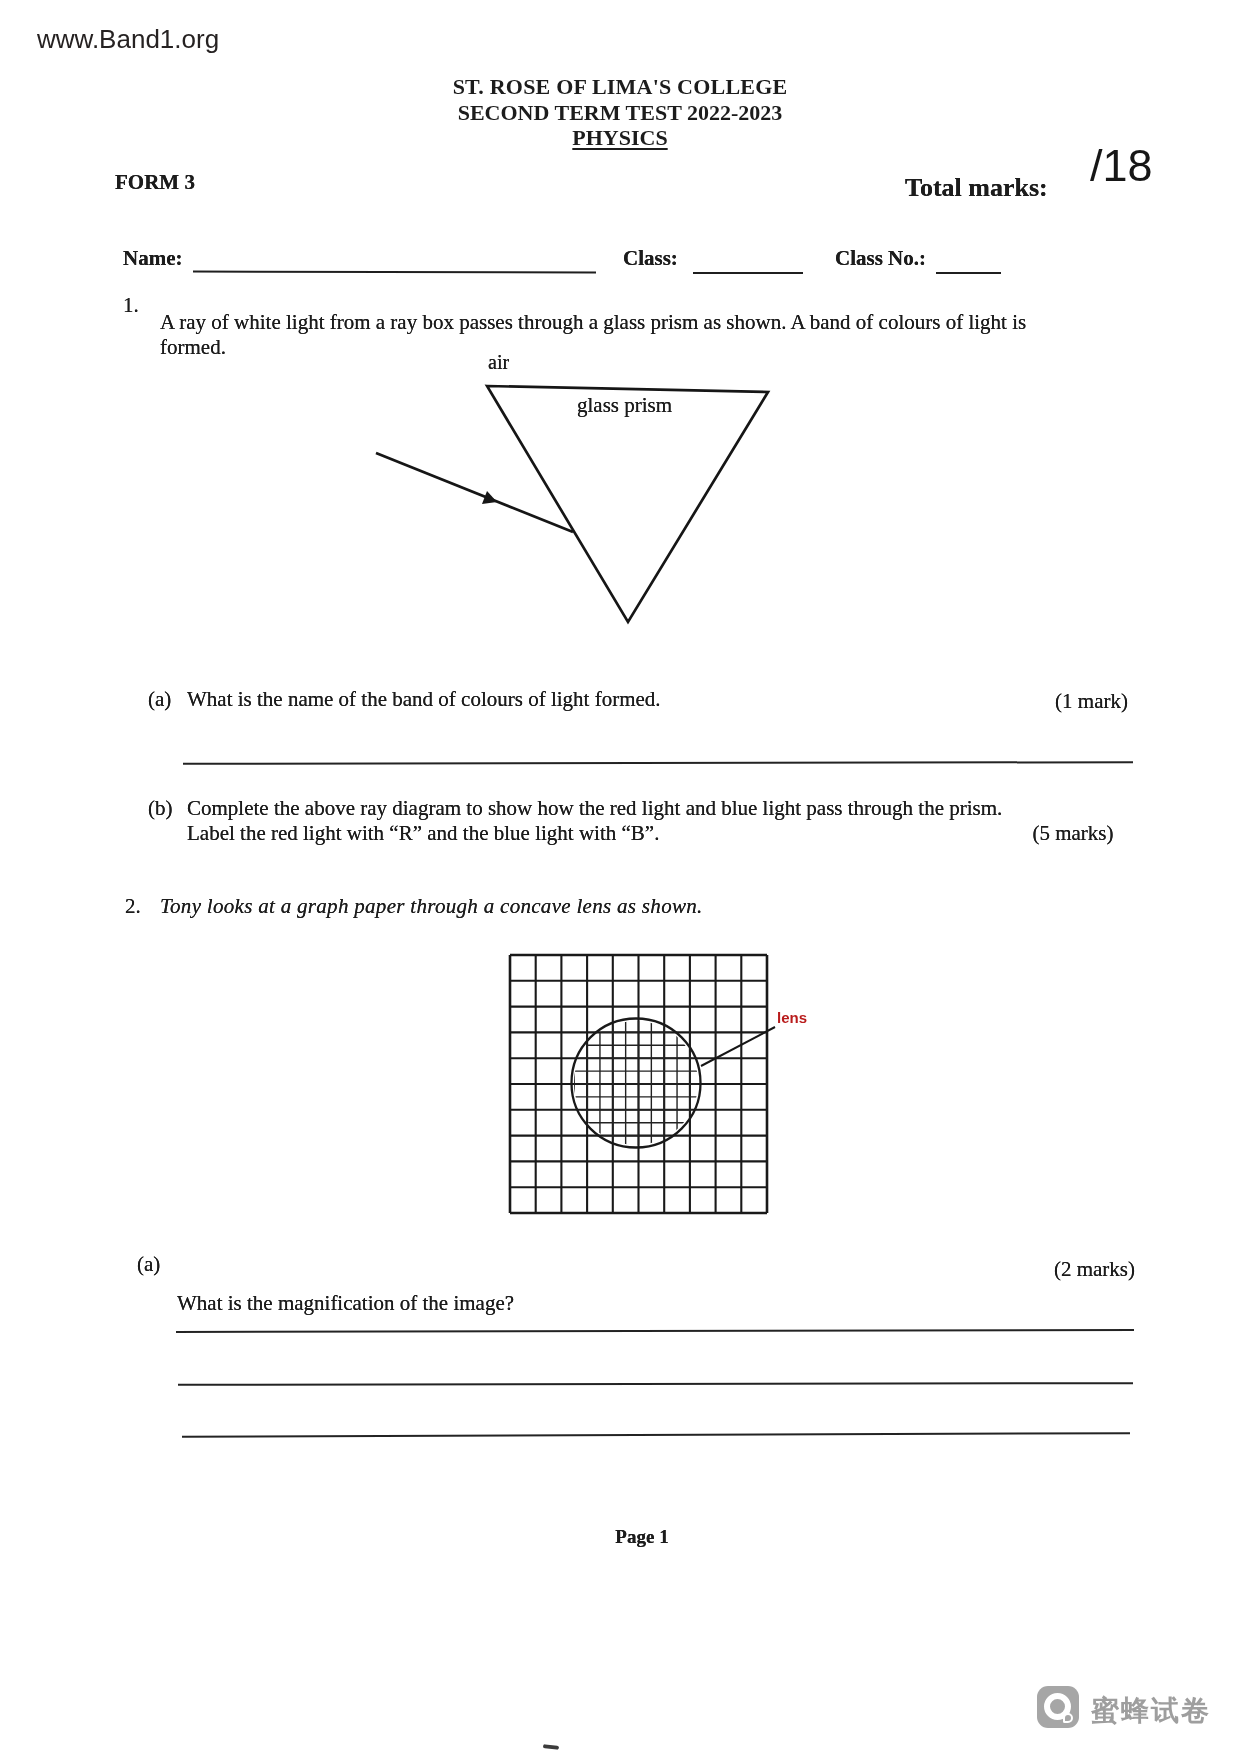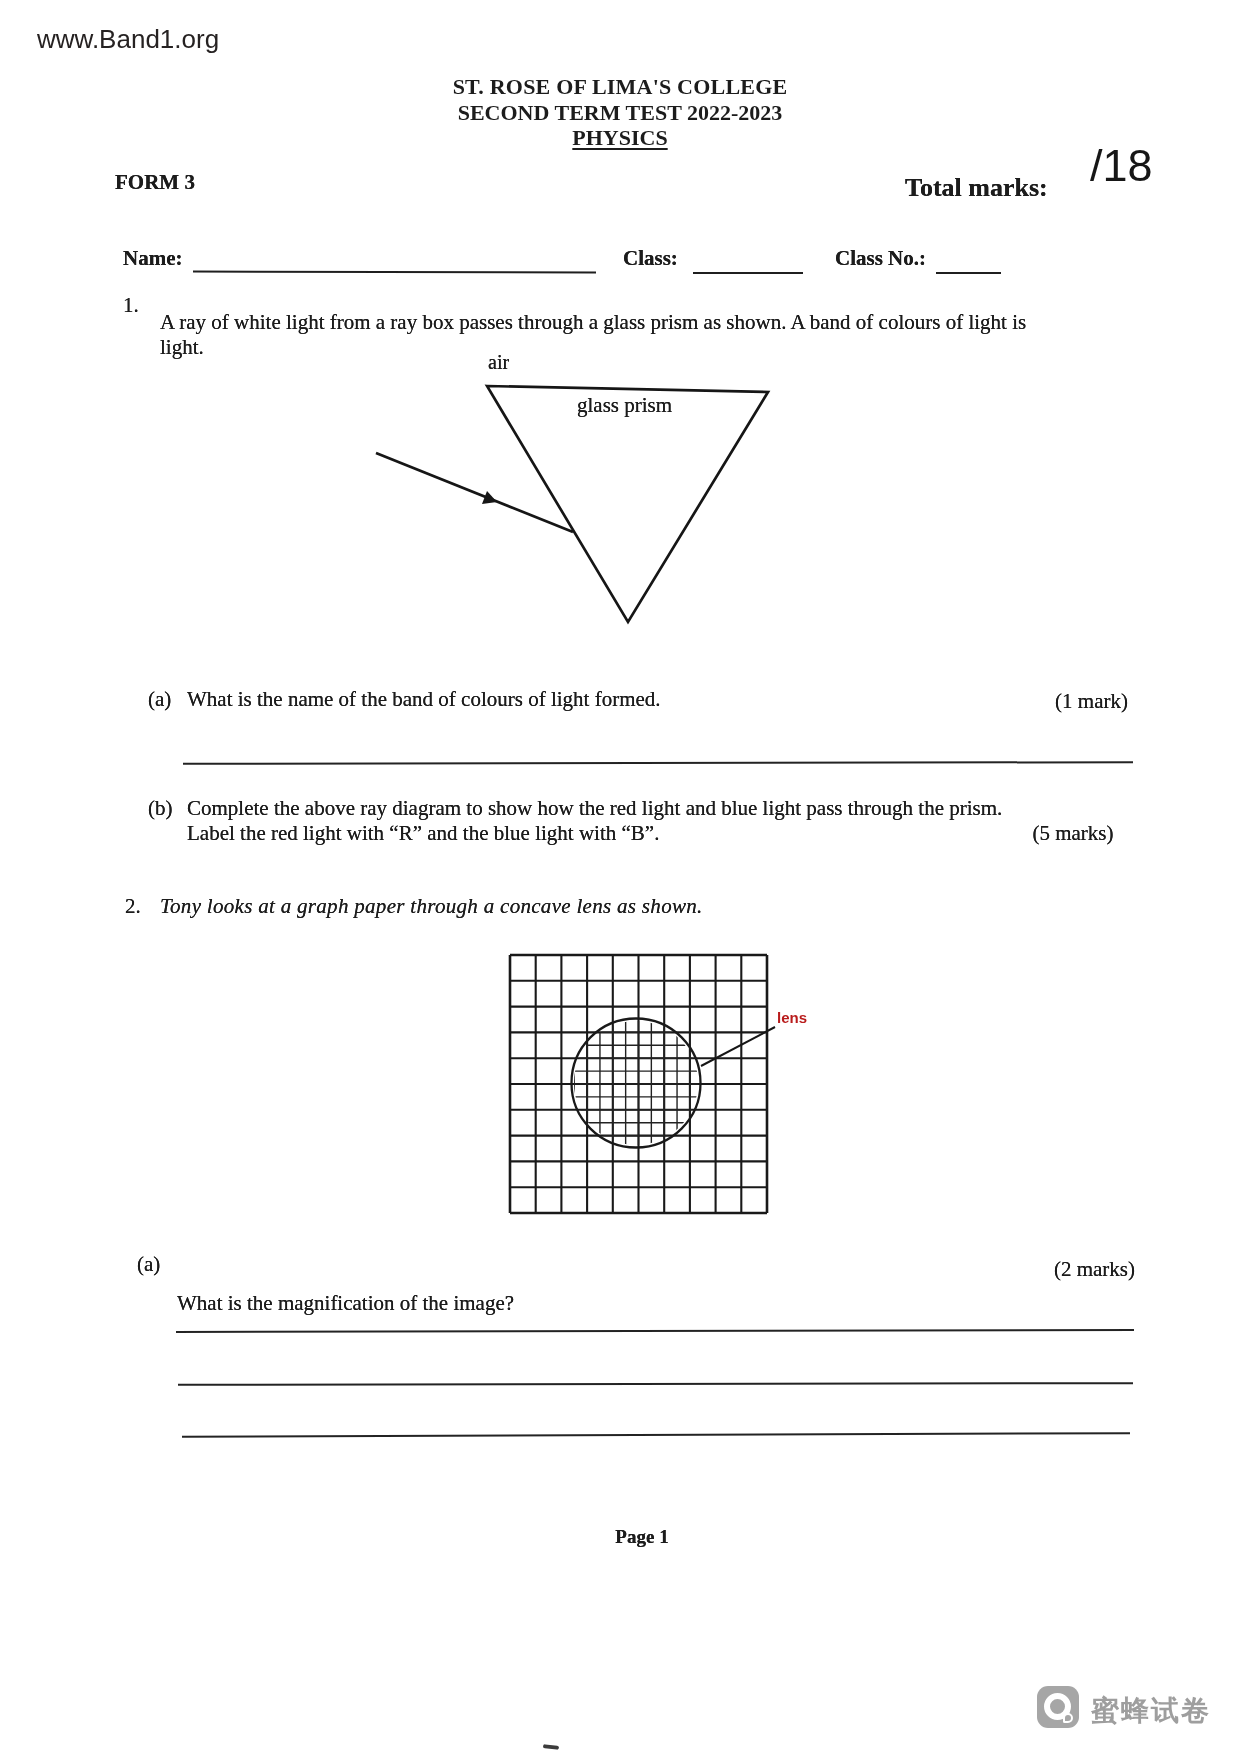--- a/index.html
+++ b/index.html
@@ -130,21 +130,21 @@
   <div class="abs fieldlabel bold ink" style="left:123px;">Name:</div>
   <div class="abs fline nameline"></div>
   <div class="abs fieldlabel bold ink" style="left:623px;">Class:</div>
   <div class="abs fline classline"></div>
   <div class="abs fieldlabel bold ink" style="left:835px;">Class No.:</div>
   <div class="abs fline classnoline"></div>
 
   <div class="abs qnum ink" style="left:123px;top:293px;">1.</div>
   <div class="abs qtext ink" style="left:160px;top:284px;width:990px;margin-top:26px;">
     <div>A ray of white light from a ray box passes through a glass prism as shown. A band of colours of light is</div>
-    <div>light.</div>
+    <div>formed.</div>
   </div>
   <div class="abs airlabel ink">air</div>
   <div class="abs prismlabel ink">glass prism</div>
 
   <div class="abs qtext ink" style="left:148px;top:687px;">(a)</div>
   <div class="abs qtext ink" style="left:187px;top:687px;">What is the name of the band of colours of light formed.</div>
   <div class="abs marks ink" style="left:1018px;top:689px;">(1 mark)</div>
   <div class="abs ansline" style="left:183px;top:762px;width:950px;transform:rotate(-.1deg);"></div>
 
   <div class="abs qtext ink" style="left:148px;top:796px;">(b)</div>

